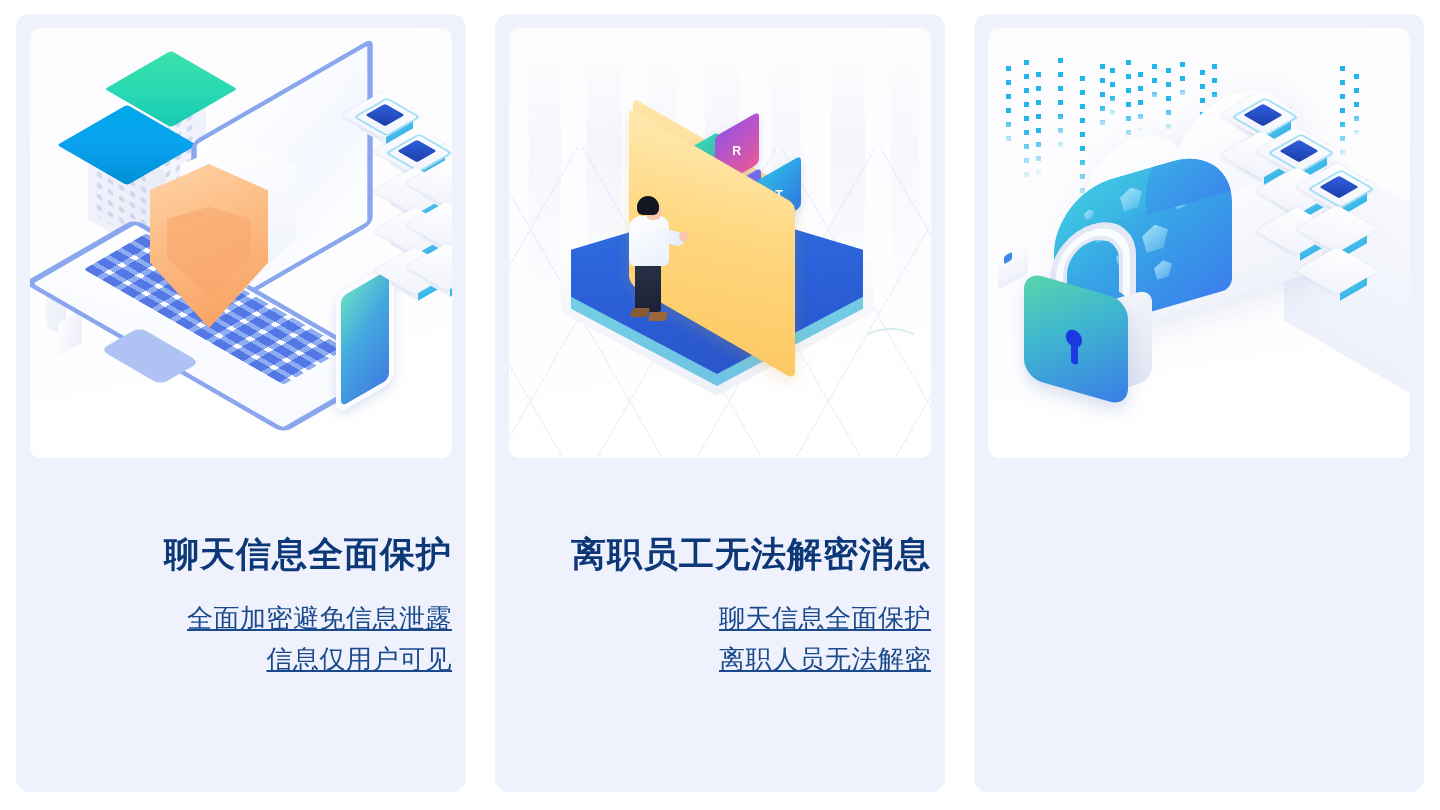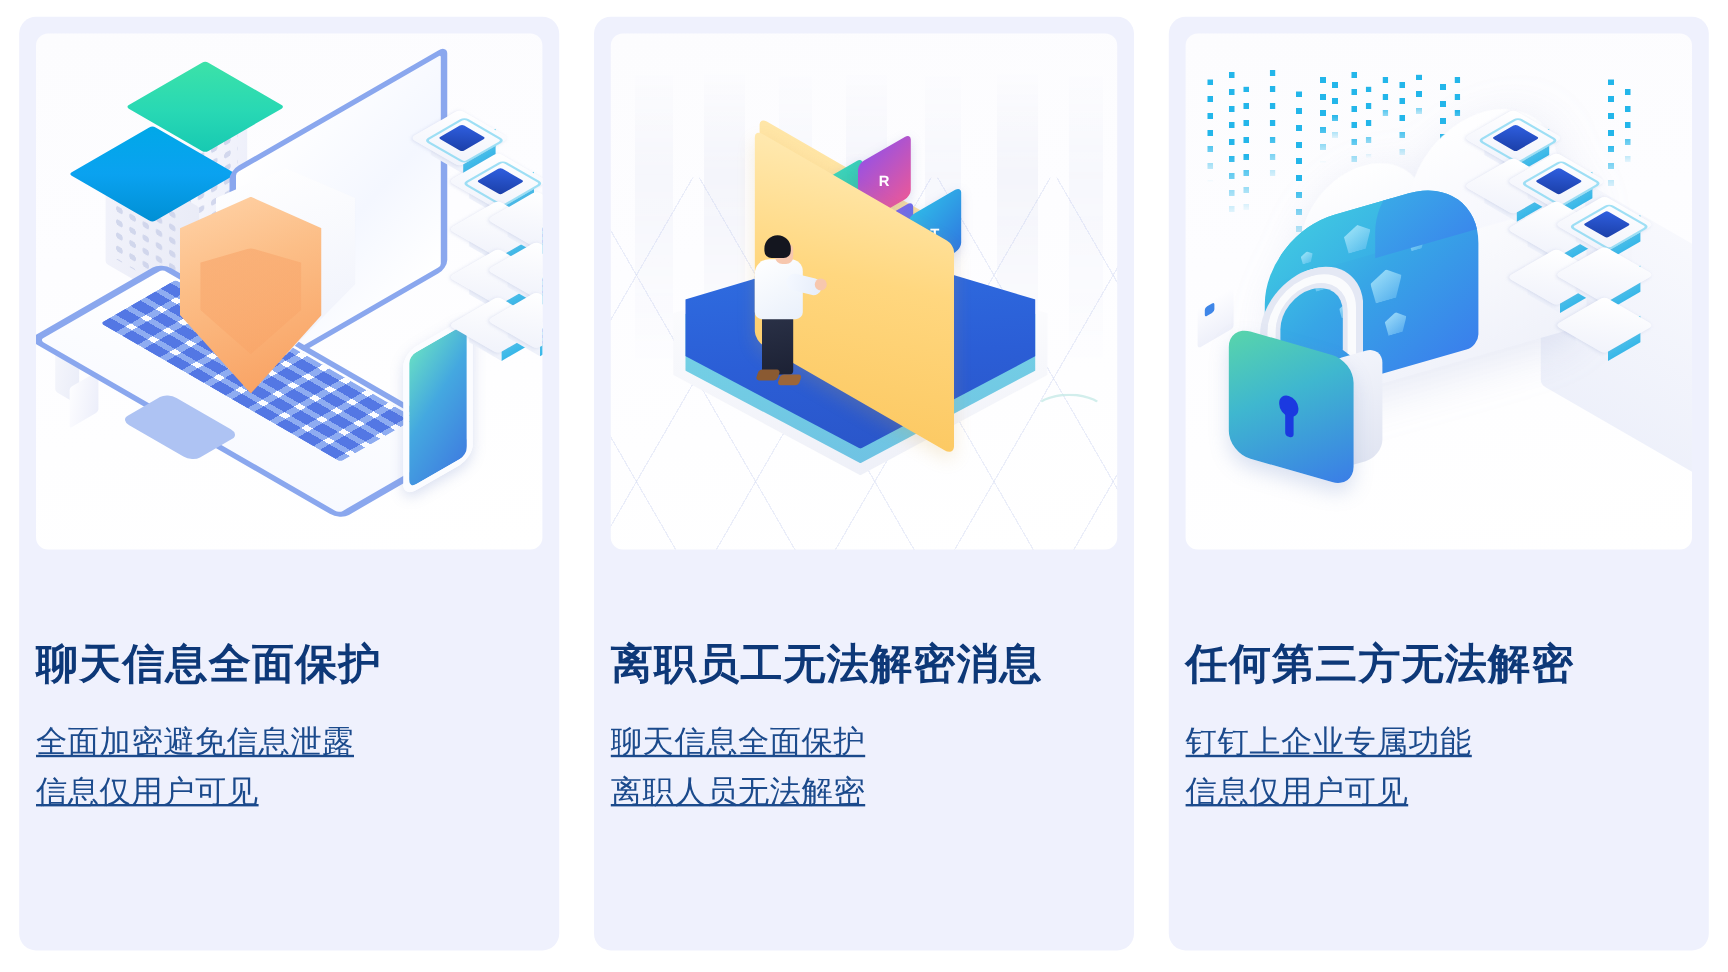--- a/index.html
+++ b/index.html
@@ -44,21 +44,21 @@
     width: 422px;
     height: 430px;
     border-radius: 10px;
     background: linear-gradient(170deg, #fcfcfe 0%, #fdfdff 40%, #ffffff 100%);
     overflow: hidden;
     flex: none;
   }
 
   .caption {
     width: 100%;
-    text-align: left;
+    text-align: right;
     margin-top: 76px;
   }
   .card-title {
     font-size: 35px;
     font-weight: bold;
     color: #0d3878;
     letter-spacing: 1px;
     line-height: 1.15;
     white-space: nowrap;
   }
@@ -673,22 +673,15 @@
       </div>
       <div class="rack-unit" style="left:316px;top:220px;">
         <div class="rack-left"></div>
           <div class="rack-right"></div>
         <div class="rack-lines"></div>
           <div class="rack-leds"></div>
         <div class="rack-top"></div>
       </div>
     </div>
 
-    <div class="caption">
-      <div class="card-title">任何第三方无法解密</div>
-      <div class="card-sub">
-        <span class="sub-line">钉钉上企业专属功能</span>
-        <span class="sub-line">信息仅用户可见</span>
-      </div>
-    </div>
   </div>
 
 </div>
 
 </body></html>

